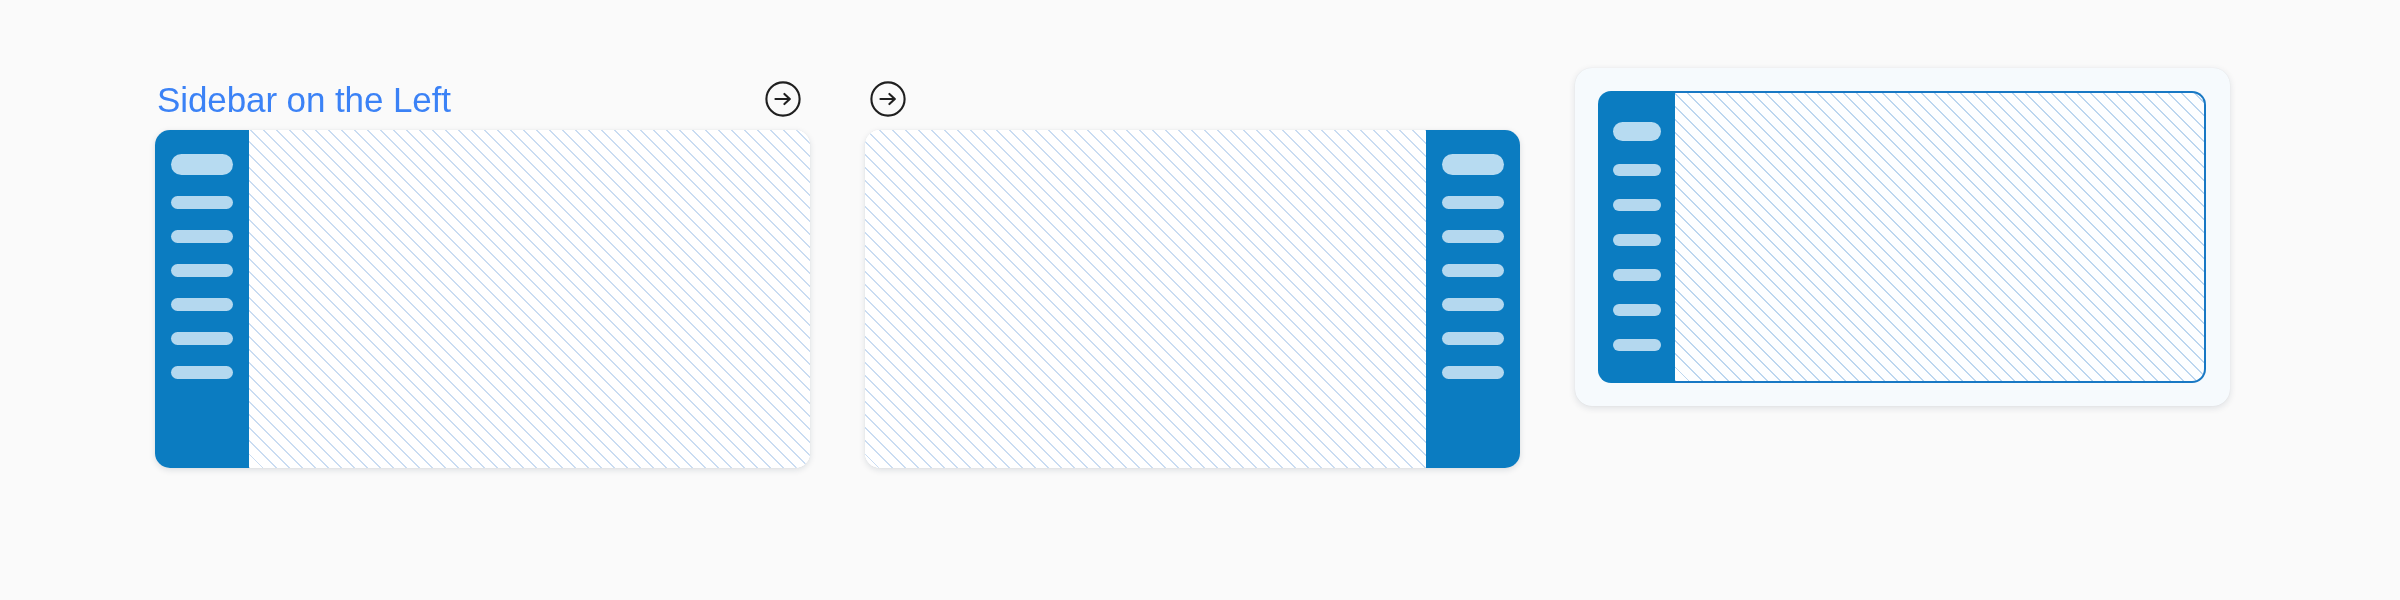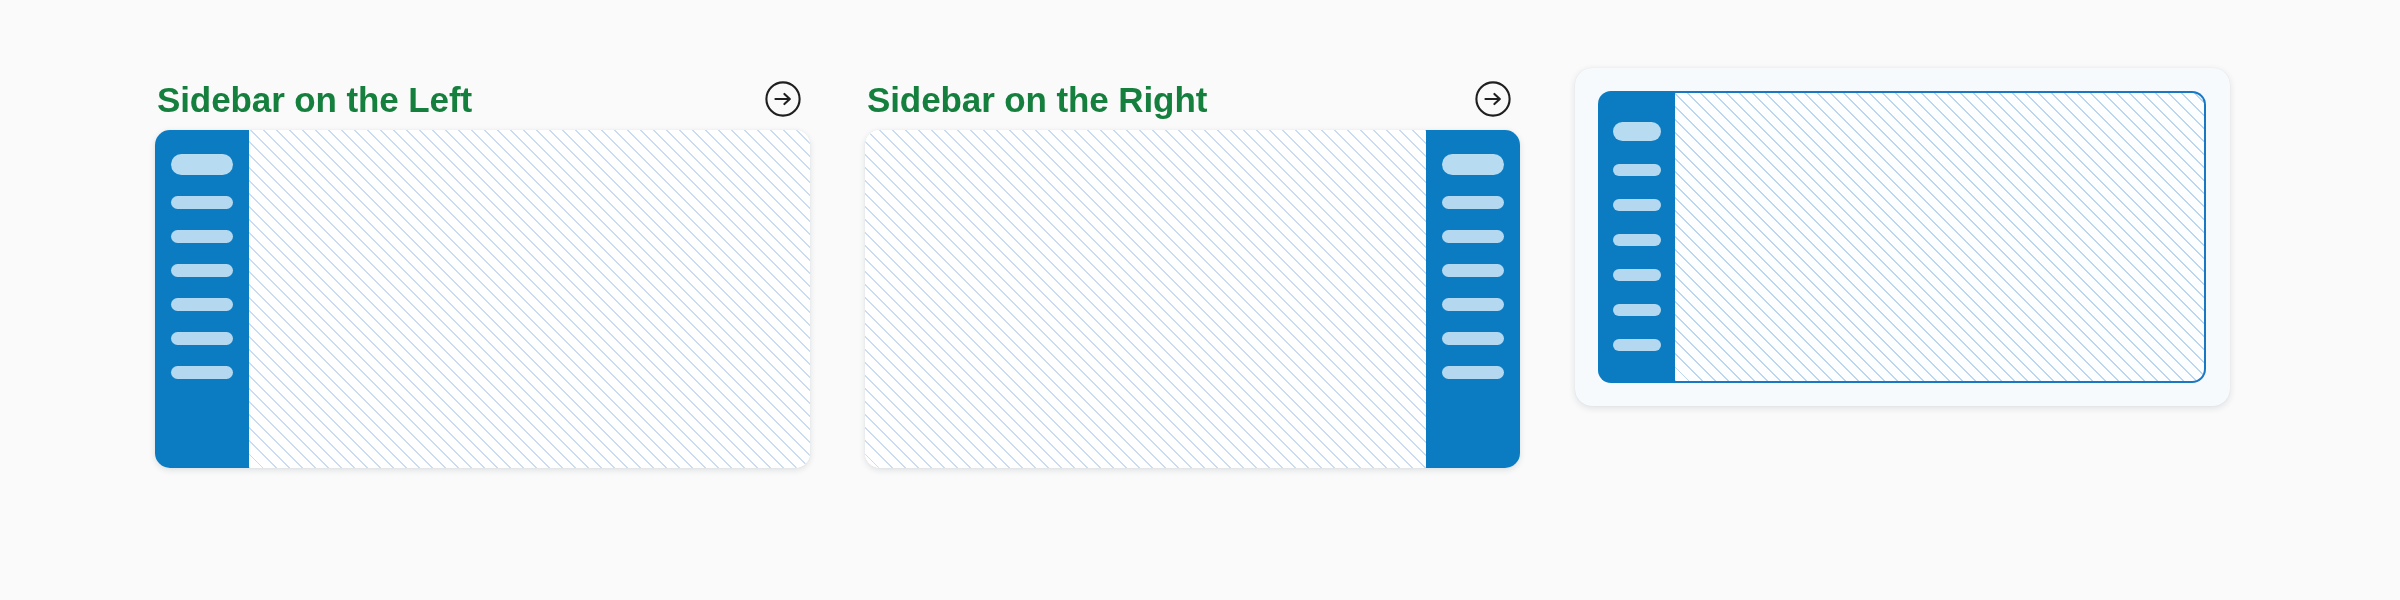--- a/index.html
+++ b/index.html
@@ -45,22 +45,22 @@
     display: flex;
     align-items: center;
     justify-content: space-between;
     height: 62px;
     padding: 0 6px 0 2px;
   }
 
   .panel-title {
     font-size: 35px;
     line-height: 1;
-    font-weight: 700;
-    color: #15803d;
+    font-weight: 400;
+    color: #3b82f6;
     letter-spacing: -0.1px;
     white-space: nowrap;
   }
 
   .arrow-link {
     flex: none;
     width: 42px;
     height: 42px;
     display: flex;
     align-items: center;
@@ -204,21 +204,20 @@
           <span class="pill"></span>
           <span class="pill"></span>
           <span class="pill"></span>
         </div>
         <div class="mock-content hatch"></div>
       </div>
     </div>
 
     <div class="panel">
       <div class="panel-head">
-        <div class="panel-title">Sidebar on the Right</div>
         <div class="arrow-link">
           <svg width="40" height="40" viewBox="0 0 40 40" aria-hidden="true">
             <circle cx="20" cy="20" r="16.6" fill="none" stroke="#1f1f1f" stroke-width="2.1"></circle>
             <line x1="12.4" y1="20" x2="26.3" y2="20" stroke="#1f1f1f" stroke-width="2.1" stroke-linecap="round"></line>
             <polyline points="21.4,14.9 26.8,20 21.4,25.1" fill="none" stroke="#1f1f1f" stroke-width="2.1" stroke-linecap="round" stroke-linejoin="round"></polyline>
           </svg>
         </div>
       </div>
 
       <div class="mock mock--right">

